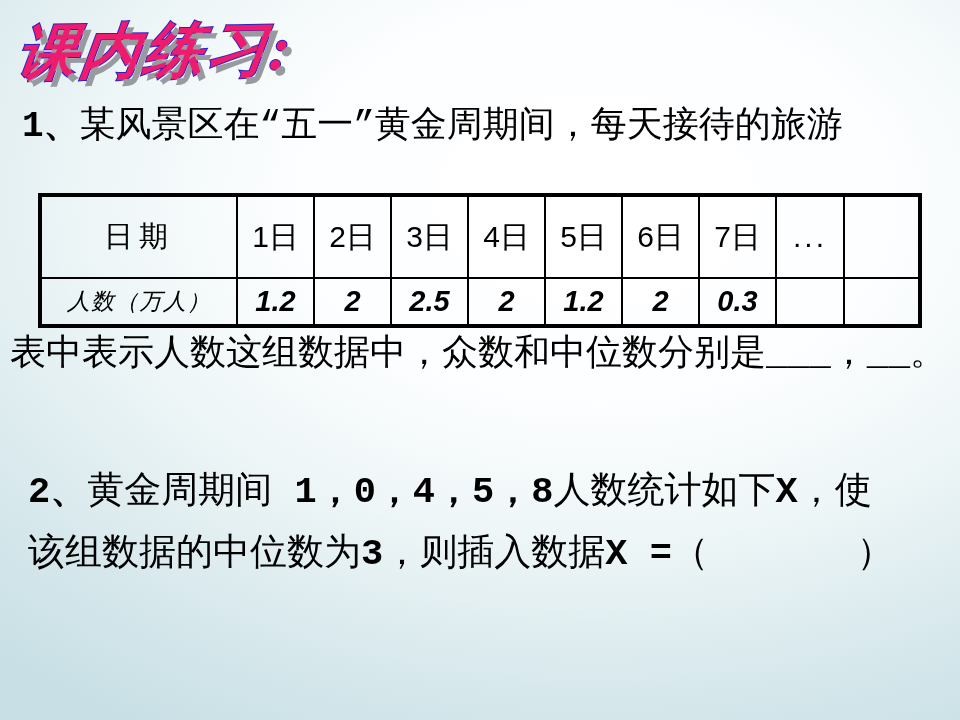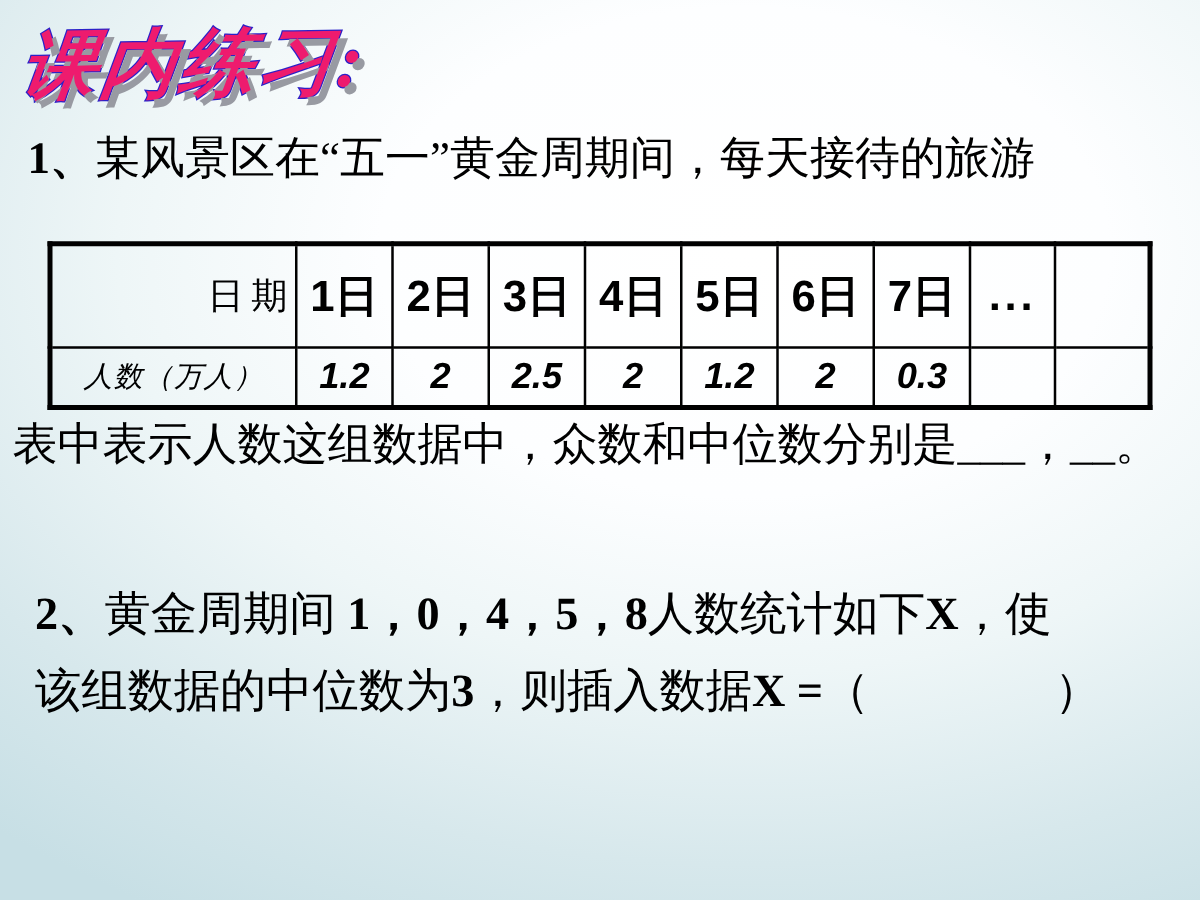--- a/index.html
+++ b/index.html
@@ -37,20 +37,21 @@
     -webkit-text-stroke: 2px #2b21c8;
     paint-order: stroke fill;
     text-shadow: 6px 6px 0 #989aa2;
   }
 
   
   .textblock {
     position: absolute;
     font-size: 36px;
     white-space: nowrap;
+    font-family: Liberation Mono, monospace;
   }
   .q1 { left: 22px; top: 103px; line-height: 47px; }
   .fillq { left: 10px; top: 332px; line-height: 46px; }
   .q2 { left: 28px; top: 461px; line-height: 62px; font-size: 37px; }
   .b { font-weight: bold; }
 
   
   .table-wrap {
     position: absolute;
     left: 38px;
@@ -62,22 +63,22 @@
     table-layout: fixed;
   }
   table.datatable td {
     border: 2px solid #000;
     text-align: center;
     vertical-align: middle;
     padding: 0;
     font-family: "Liberation Sans", "DejaVu Sans", sans-serif;
     overflow: hidden;
   }
-  tr.header-row td { height: 80px; font-size: 35px; font-weight: bold; }
-  tr.header-row td.rowlabel { font-size: 29px; font-weight: normal; letter-spacing: 6px; text-align: right; }
+  tr.header-row td { height: 80px; font-size: 30px; font-weight: normal; }
+  tr.header-row td.rowlabel { font-size: 29px; font-weight: normal; letter-spacing: 6px; }
   tr.value-row td { height: 45px; font-size: 29px; font-weight: bold; font-style: italic; }
   tr.value-row td.rowlabel { font-size: 23px; font-weight: normal; letter-spacing: 1px; }
   td.dots { letter-spacing: 3px; font-size: 32px; }
 </style>
 </head>
 <body>
 
 <div class="slide">
 
   <div class="wordart">课内练习:</div>

